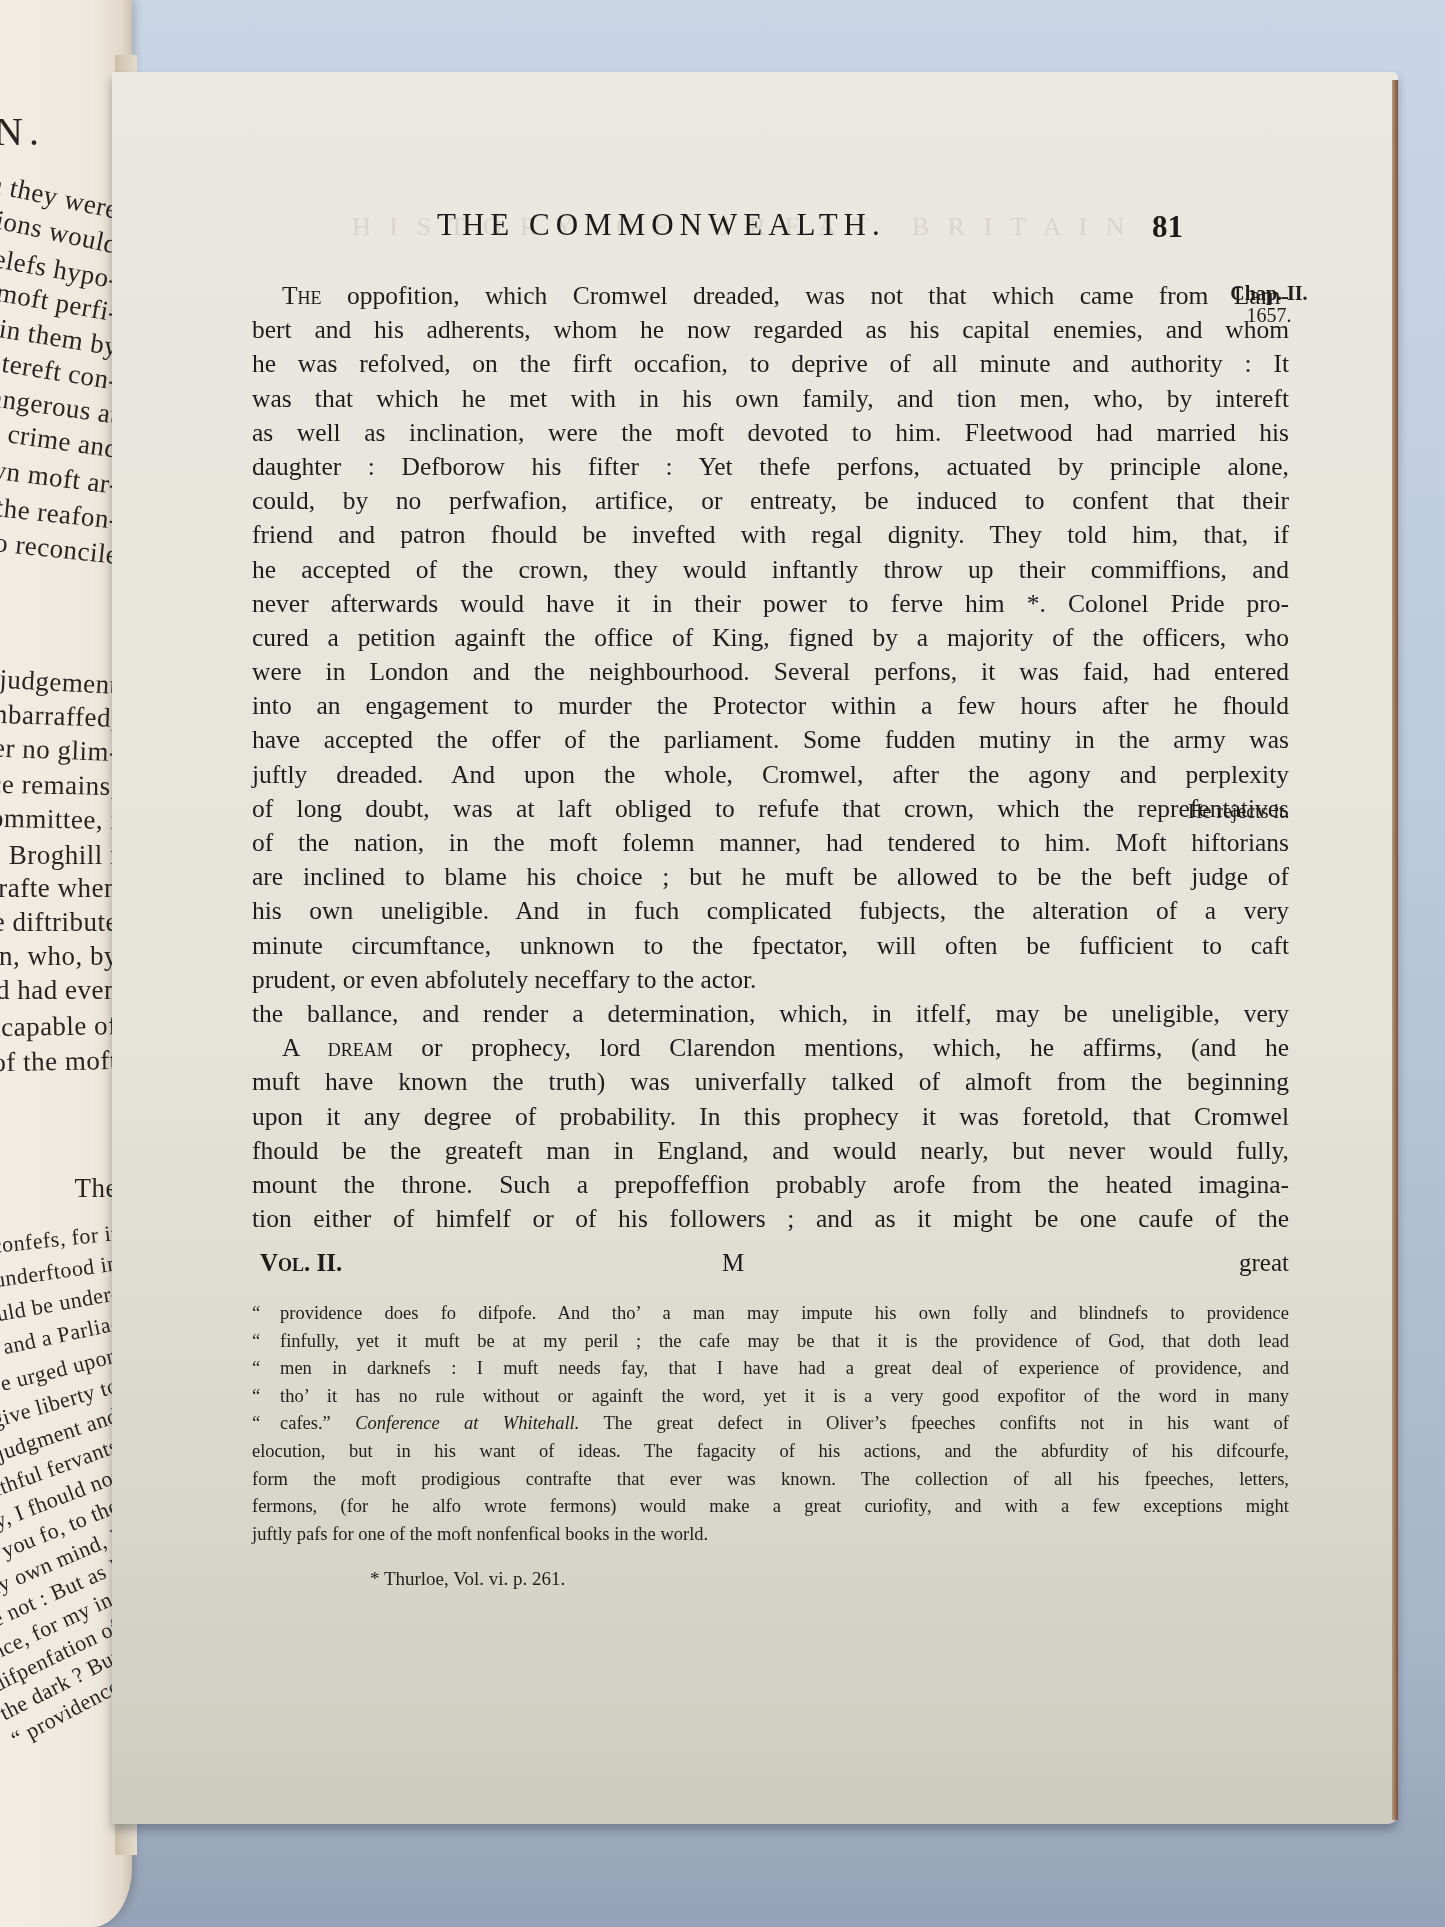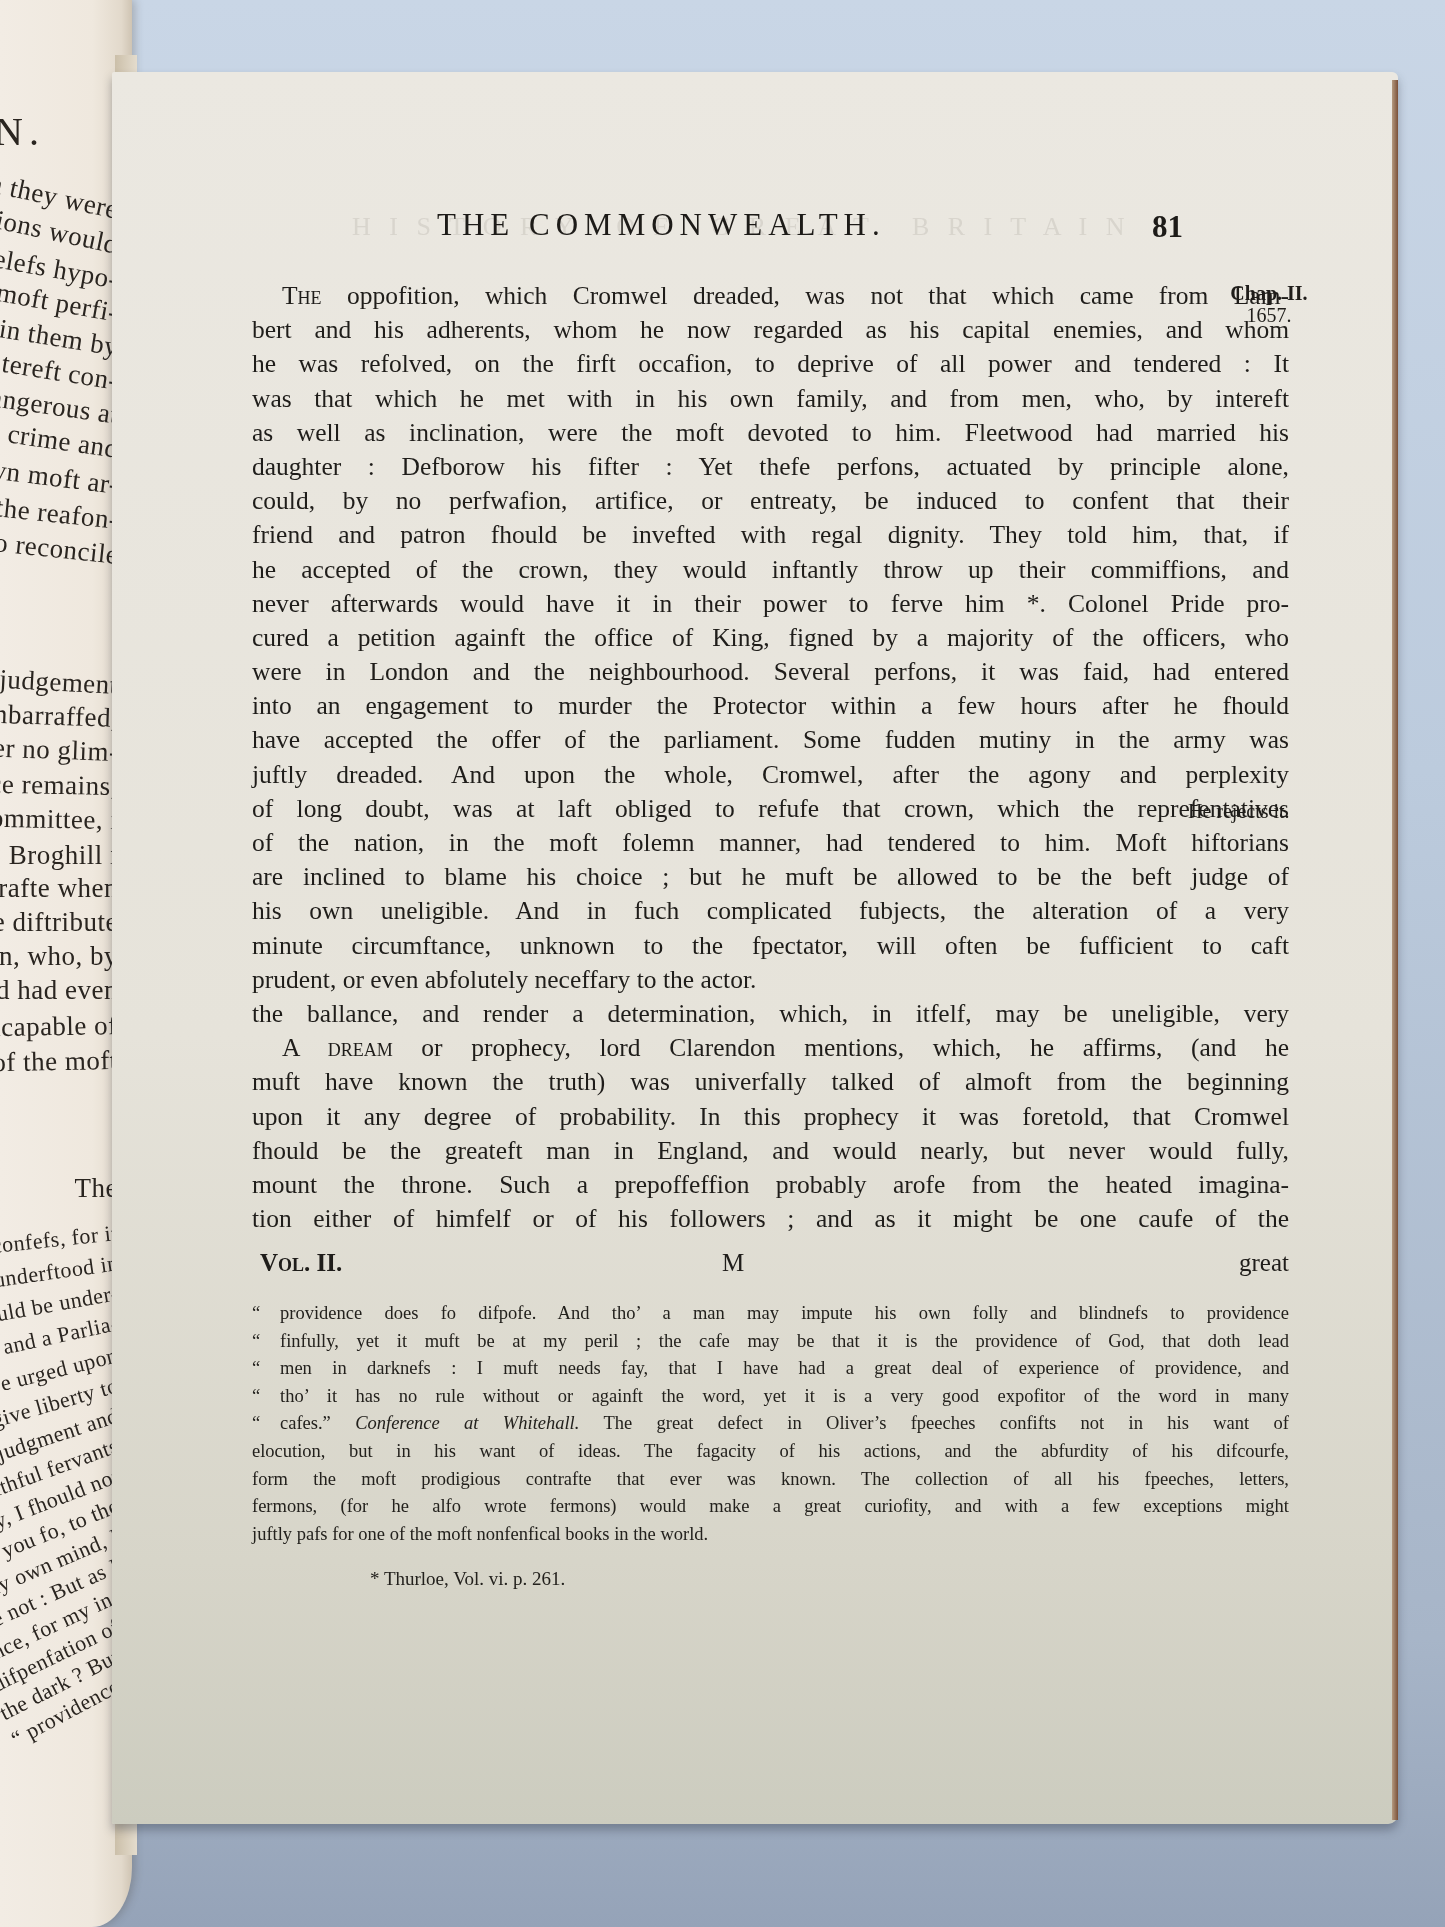--- a/index.html
+++ b/index.html
@@ -140,22 +140,22 @@
 
   <div class="margin-note chap-note">
     <div style="font-weight:bold;">Chap. II.</div>
     <div>1657.</div>
   </div>
   <div class="margin-note reject-note">He rejects it.</div>
 
   <div class="body-text" id="body-text">
       <span class="line indent"><span class="small-caps">The</span><span> oppofition, which Cromwel dreaded, was not that which came from Lam-</span></span>
       <span class="line"><span>bert and his adherents, whom he now regarded as his capital enemies, and whom</span></span>
-      <span class="line"><span>he was refolved, on the firft occafion, to deprive of all power and tendered : It</span></span>
-      <span class="line"><span>was that which he met with in his own family, and from men, who, by intereft</span></span>
+      <span class="line"><span>he was refolved, on the firft occafion, to deprive of all minute and authority : It</span></span>
+      <span class="line"><span>was that which he met with in his own family, and tion men, who, by intereft</span></span>
       <span class="line"><span>as well as inclination, were the moft devoted to him.   Fleetwood had married his</span></span>
       <span class="line"><span>daughter : Defborow his fifter : Yet thefe perfons, actuated by principle alone,</span></span>
       <span class="line"><span>could, by no perfwafion, artifice, or entreaty, be induced to confent that their</span></span>
       <span class="line"><span>friend and patron fhould be invefted with regal dignity.   They told him, that, if</span></span>
       <span class="line"><span>he accepted of the crown, they would inftantly throw up their commiffions, and</span></span>
       <span class="line"><span>never afterwards would have it in their power to ferve him *.   Colonel Pride pro-</span></span>
       <span class="line"><span>cured a petition againft the office of King, figned by a majority of the officers, who</span></span>
       <span class="line"><span>were in London and the neighbourhood.   Several perfons, it was faid, had entered</span></span>
       <span class="line"><span>into an engagement to murder the Protector within a few hours after he fhould</span></span>
       <span class="line"><span>have accepted the offer of the parliament.   Some fudden mutiny in the army was</span></span>

